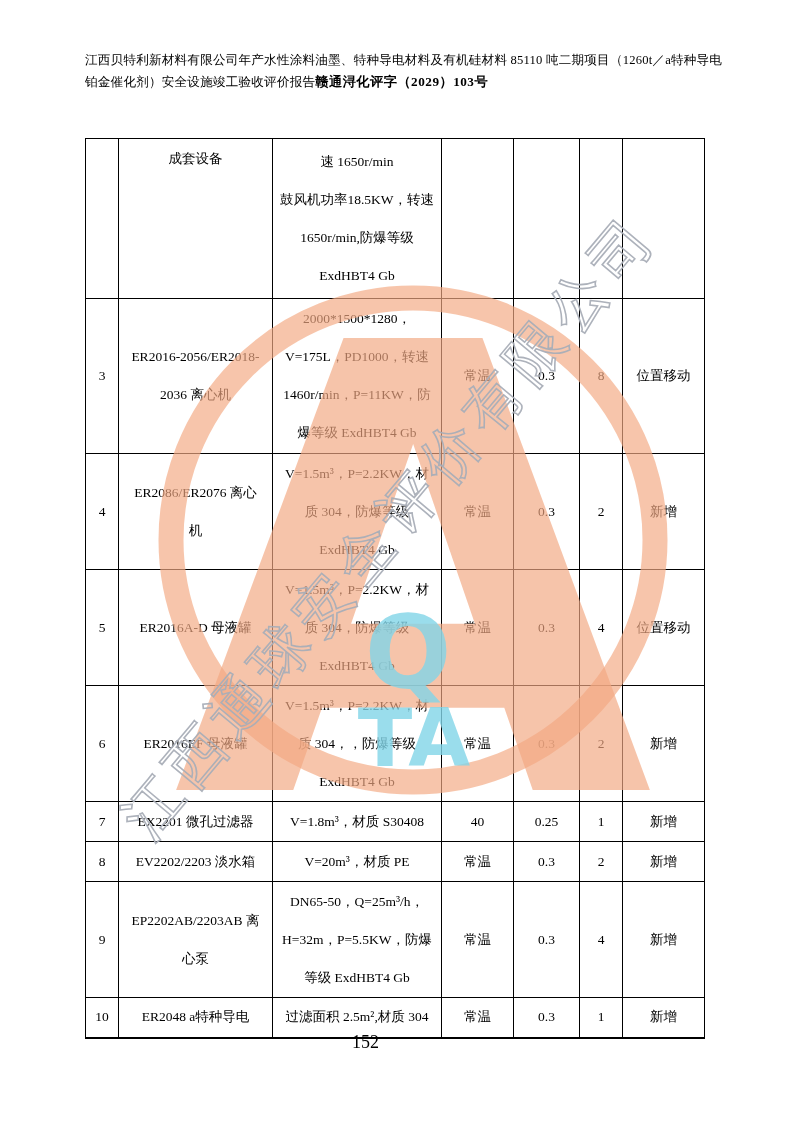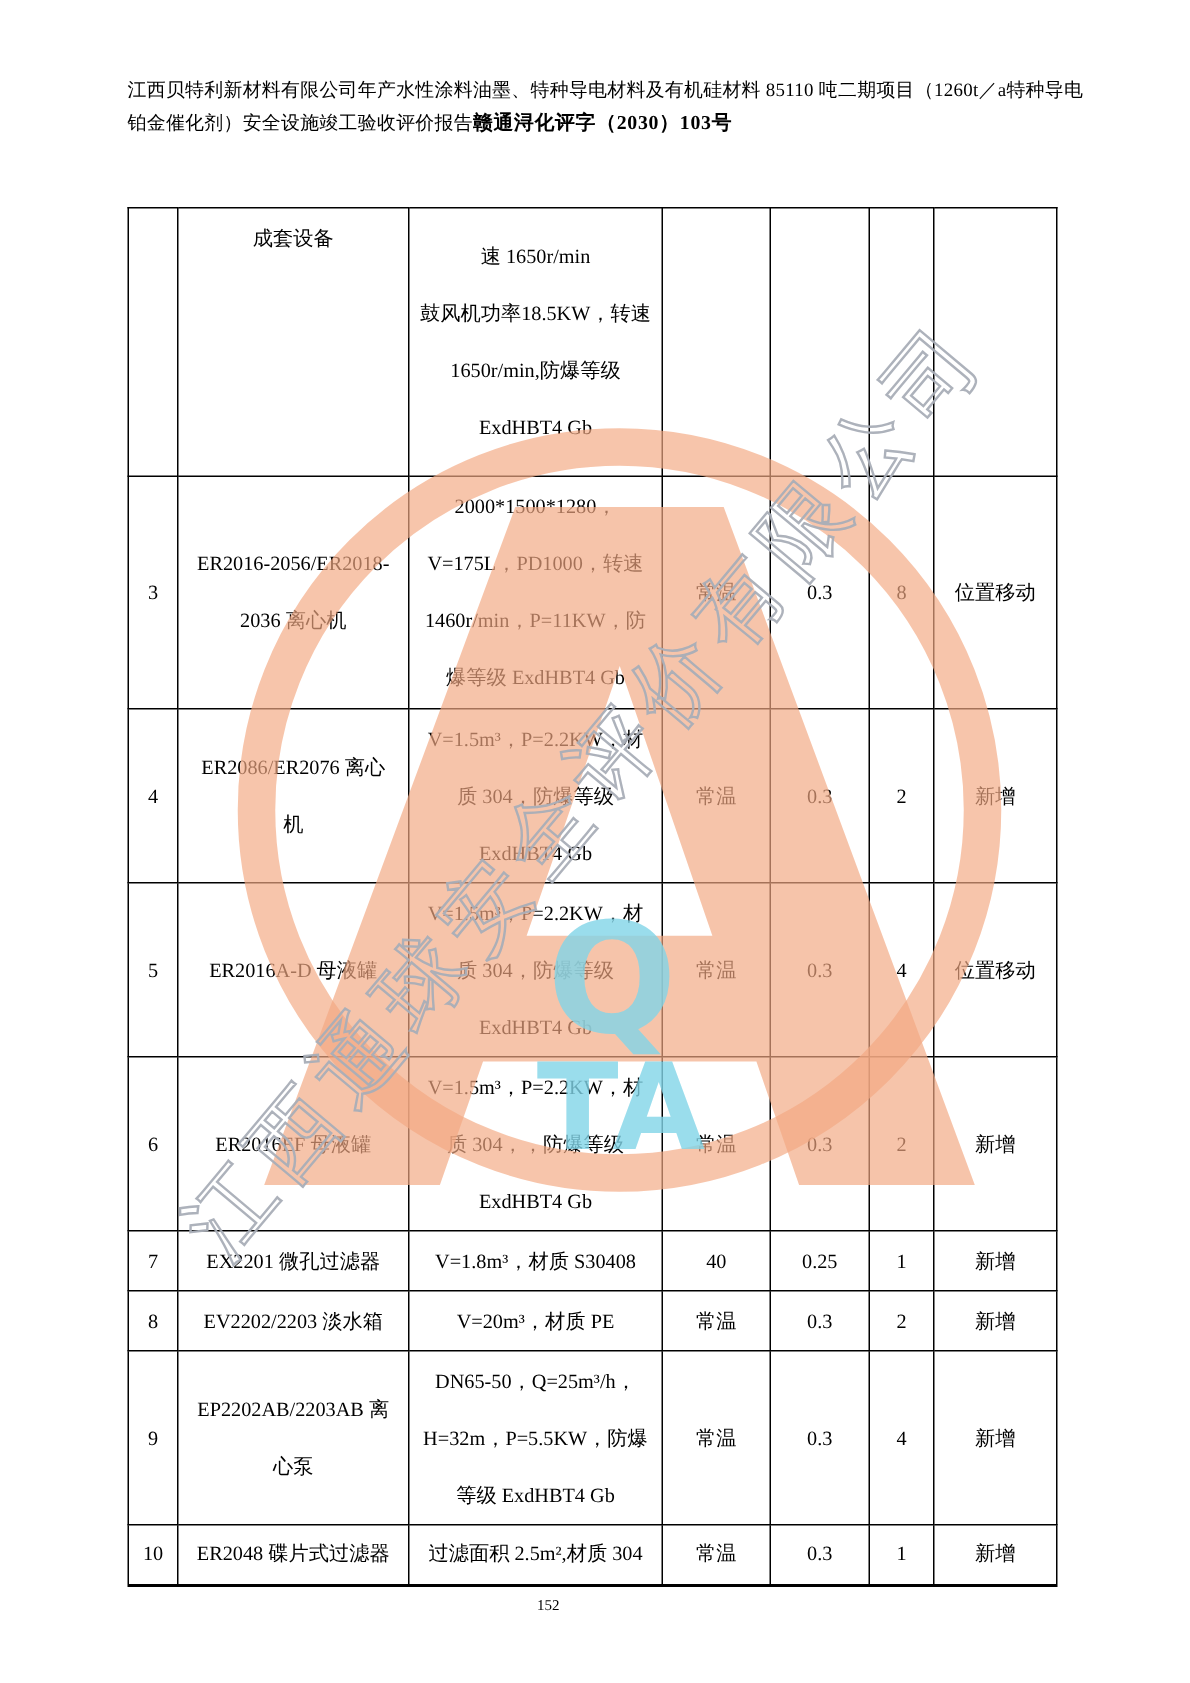--- a/index.html
+++ b/index.html
@@ -32,54 +32,54 @@
     padding: 0; text-align: center; vertical-align: middle;
     overflow: hidden;
   }
   table.equip { border-bottom: 2px solid #000; }
   .line { height: 38px; line-height: 38px; white-space: nowrap; }
   tbody tr:first-child td.cell-name { vertical-align: top; }
   tbody tr:first-child td.cell-name .line { margin-top: 1px; }
   
   .page-number {
     position: absolute; left: 0; top: 1032px; width: 731px;
-    text-align: center; font-size: 10px; color: #000; margin-top: 33px;
+    text-align: center; font-size: 18px; color: #000;
   }
   
   svg.watermark {
     position: absolute; left: 0; top: 0; z-index: 5;
     pointer-events: none;
   }
   svg.watermark text { font-family: "DejaVu Sans", "Liberation Sans", sans-serif; }
 </style>
 </head>
 <body>
 
 <div class="page">
 
   <div class="doc-header">
     <div class="hline">江西贝特利新材料有限公司年产水性涂料油墨、特种导电材料及有机硅材料 85110 吨二期项目（1260t／a特种导电</div>
     <div class="hline hline3">
       <span>铂金催化剂）安全设施竣工验收评价报告</span>
-      <span class="doc-number">赣通浔化评字（2030）103号</span>
+      <span class="doc-number">赣通浔化评字（2029）103号</span>
     </div>
   </div>
 
   <table class="equip">
     <colgroup>
       <col style="width:33px">
         <col style="width:154px">
         <col style="width:169px">
       <col style="width:72px">
         <col style="width:66px">
         <col style="width:43px">
         <col style="width:82px">
     </colgroup>
     <tbody>
-        <tr style="height: 179px;">
+        <tr style="height: 160px;">
           <td class="cell-seq">
             <div class="line"></div>
           </td>
           <td class="cell-name">
             <div class="line">成套设备</div>
           </td>
           <td class="cell-spec">
             <div class="line">速 1650r/min</div>
             <div class="line">鼓风机功率18.5KW，转速</div>
             <div class="line">1650r/min,防爆等级</div>
@@ -271,21 +271,21 @@
           </td>
           <td class="cell-remark">
             <div class="line">新增</div>
           </td>
         </tr>
         <tr style="height: 40px; margin-top: 24px;">
           <td class="cell-seq">
             <div class="line">10</div>
           </td>
           <td class="cell-name">
-            <div class="line">ER2048 碟片式过滤器</div>
+            <div class="line">ER2048 a特种导电</div>
           </td>
           <td class="cell-spec">
             <div class="line">过滤面积 2.5m²,材质 304</div>
           </td>
           <td class="cell-temp">
             <div class="line">常温</div>
           </td>
           <td class="cell-pressure">
             <div class="line">0.3</div>
           </td>

